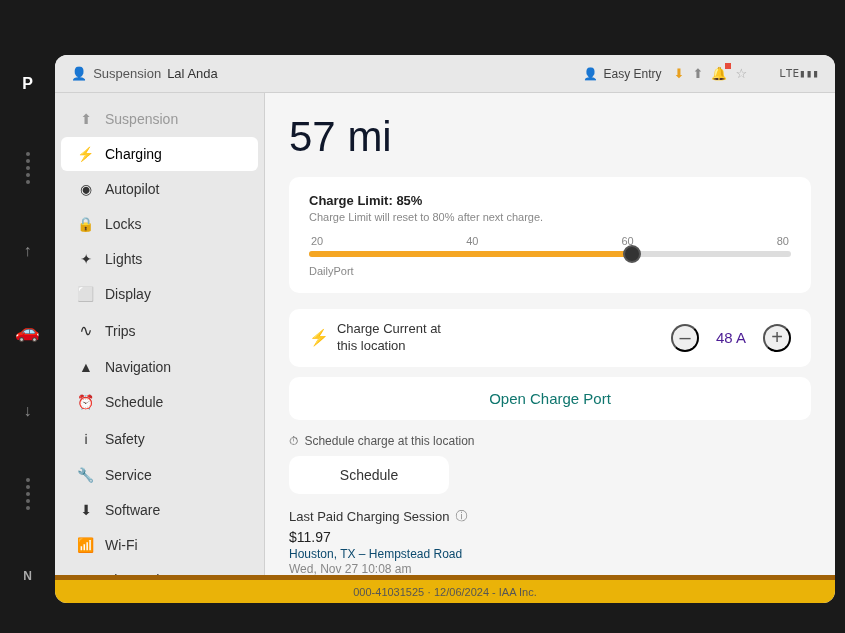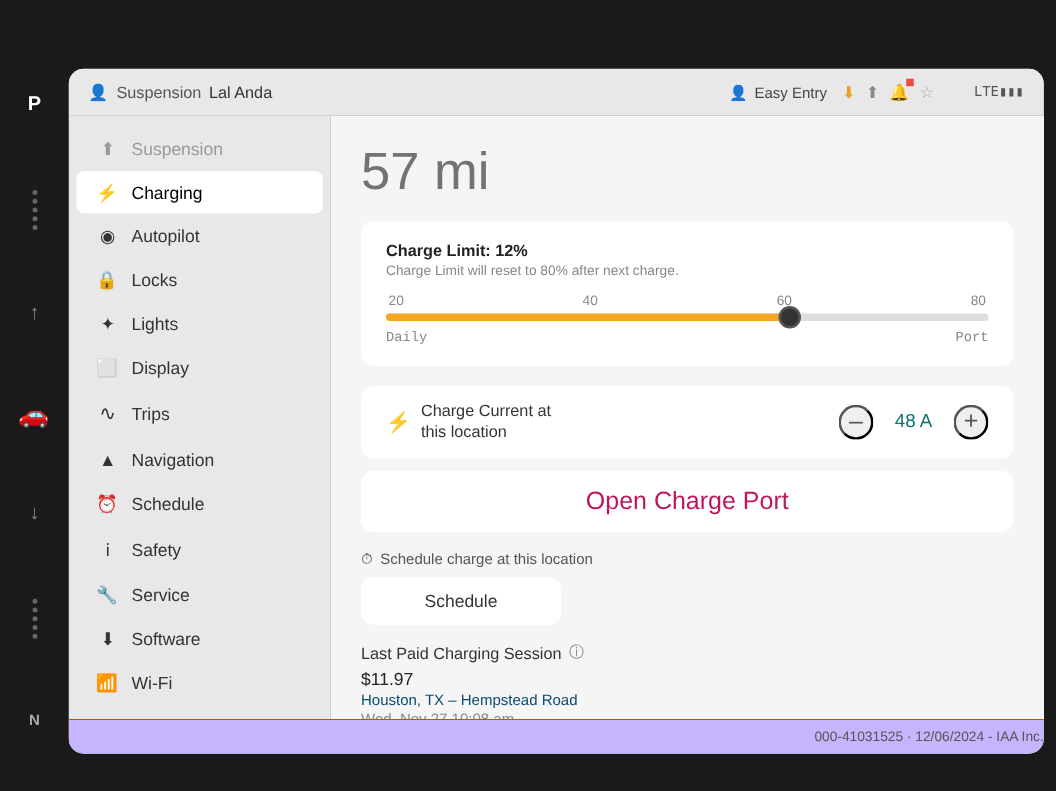--- a/index.html
+++ b/index.html
@@ -114,21 +114,21 @@
     .right-panel {
       flex: 1;
       background: #f5f5f5;
       padding: 20px 24px;
       overflow-y: auto;
     }
 
     .battery-miles {
       font-size: 42px;
       font-weight: 300;
-      color: #737373;
+      color: #0f172a;
       margin-bottom: 16px;
     }
 
     
     .charge-card {
       background: #fff;
       border-radius: 10px;
       padding: 16px 20px;
       margin-bottom: 16px;
     }
@@ -185,26 +185,24 @@
       transform: translate(-50%, -50%);
       width: 18px;
       height: 18px;
       background: #333;
       border-radius: 50%;
       border: 2px solid #555;
     }
 
     .slider-daily-trip {
       display: flex;
-      justify-content: space-between;
-      gap: 12px;
+      justify-content: flex-start;
       font-size: 11px;
       color: #888;
       margin-top: 4px;
-      font-family: Liberation Mono, monospace;
     }
 
     
     .charge-current-row {
       display: flex;
       align-items: center;
       justify-content: space-between;
       padding: 12px 20px;
       background: #fff;
       border-radius: 10px;
@@ -242,33 +240,33 @@
       height: 28px;
       display: flex;
       align-items: center;
       justify-content: center;
       border-radius: 50%;
     }
 
     .charge-current-value {
       font-size: 15px;
       font-weight: 500;
-      color: #0f766e;
+      color: #4c1d95;
       min-width: 40px;
       text-align: center;
     }
 
     
     .open-charge-port-btn {
       background: #fff;
       border-radius: 10px;
       padding: 13px;
       text-align: center;
-      font-size: 20px;
-      color: #be185d;
+      font-size: 15px;
+      color: #0f766e;
       cursor: pointer;
       margin-bottom: 14px;
       border: none;
       width: 100%;
     }
 
     
     .schedule-section {
       margin-bottom: 14px;
     }
@@ -328,28 +326,28 @@
     }
 
     .last-paid-date {
       font-size: 12px;
       color: #888;
       margin-bottom: 6px;
     }
 
     
     .bottom-bar {
-      background: #c4b5fd;
+      background: #eab308;
       height: 28px;
       display: flex;
       align-items: center;
-      justify-content: flex-end;
+      justify-content: center;
       font-size: 11px;
       color: #555;
-      border-top: 1px solid #a16207;
+      border-top: 5px solid #a16207;
     }
 
     
     .left-edge {
       position: absolute;
       left: 0;
       top: 55px;
       bottom: 30px;
       width: 55px;
       display: flex;
@@ -521,21 +519,21 @@
 
     </div>
 
     <div class="right-panel">
 
       
       <div class="battery-miles">57 mi</div>
 
       
       <div class="charge-card">
-        <div class="charge-limit-title">Charge Limit: 12%</div>
+        <div class="charge-limit-title">Charge Limit: 85%</div>
         <div class="charge-limit-note">Charge Limit will reset to 80% after next charge.</div>
 
         <div class="slider-labels">
           <span>20</span>
           <span>40</span>
           <span>60</span>
           <span>80</span>
         </div>
 
         <div class="slider-container">

